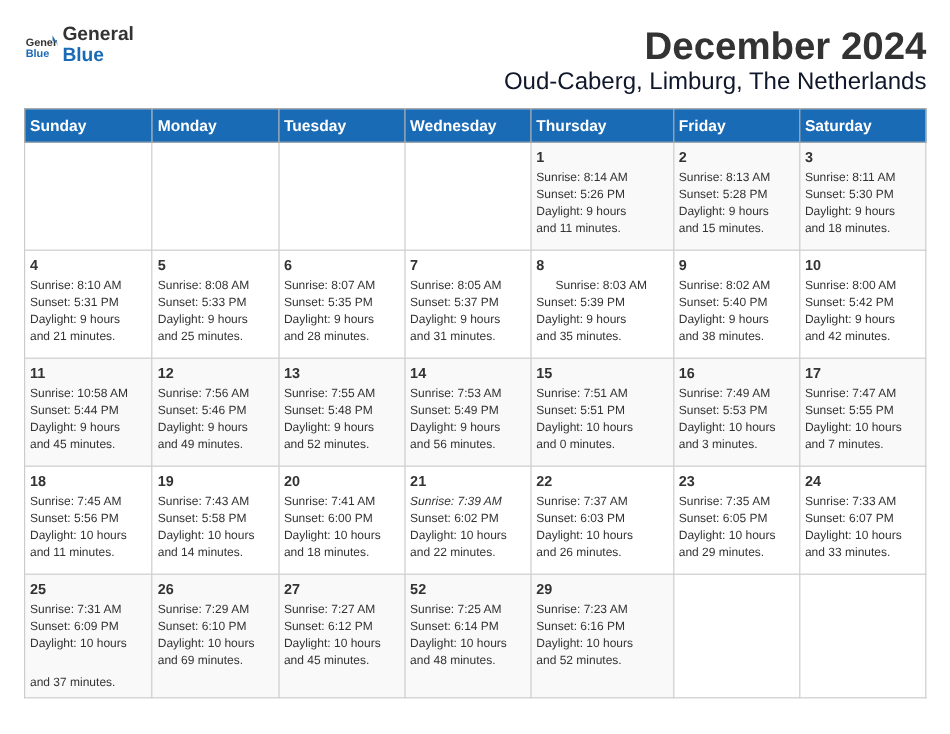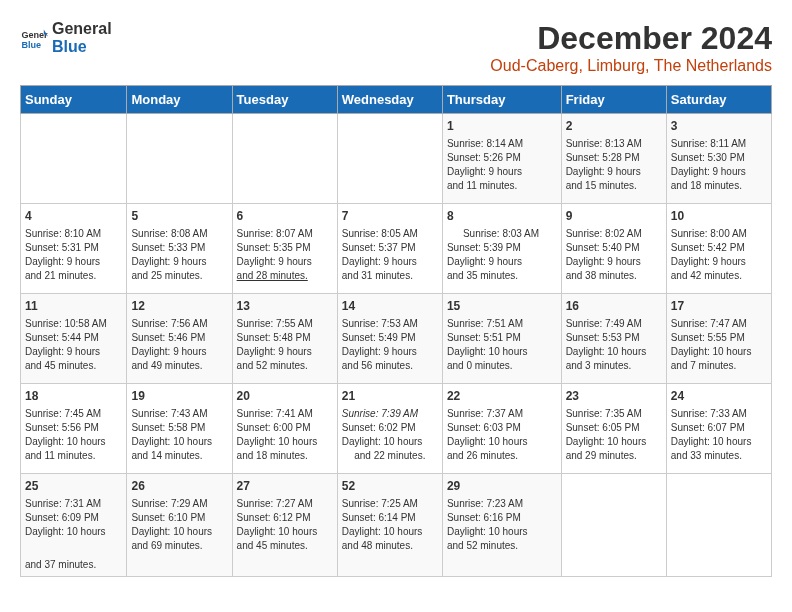--- a/index.html
+++ b/index.html
@@ -27,22 +27,22 @@
     }
     .title-section {
       text-align: right;
     }
     .main-title {
       font-size: 32px;
       font-weight: bold;
       color: #333;
     }
     .subtitle {
-      font-size: 16px;
-      color: #c2410c;
+      font-size: 20px;
+      color: #0f172a;
     }
     table {
       width: 100%;
       border-collapse: collapse;
       font-size: 10.5px;
     }
     thead tr th {
       background-color: #1a6bb5;
       color: white;
       padding: 6px 4px;
@@ -149,21 +149,21 @@
           <span style="display: block;">Sunrise: 8:08 AM</span>
           <span style="display: block;">Sunset: 5:33 PM</span>
           <span style="display: block;">Daylight: 9 hours</span>
           <span style="display: block;">and 25 minutes.</span>
         </td>
         <td>
           <span class="day-num">6</span>
           <span style="display: block;">Sunrise: 8:07 AM</span>
           <span style="display: block;">Sunset: 5:35 PM</span>
           <span style="display: block;">Daylight: 9 hours</span>
-          <span style="display: block; text-decoration: underline;">and 28 minutes.</span>
+          <span style="display: block;">and 28 minutes.</span>
         </td>
         <td>
           <span class="day-num">7</span>
           <span style="display: block;">Sunrise: 8:05 AM</span>
           <span style="display: block;">Sunset: 5:37 PM</span>
           <span style="display: block;">Daylight: 9 hours</span>
           <span style="display: block;">and 31 minutes.</span>
         </td>
         <td>
           <span class="day-num">8</span>
@@ -258,21 +258,21 @@
           <span style="display: block;">Sunrise: 7:41 AM</span>
           <span style="display: block;">Sunset: 6:00 PM</span>
           <span style="display: block;">Daylight: 10 hours</span>
           <span style="display: block;">and 18 minutes.</span>
         </td>
         <td>
           <span class="day-num">21</span>
           <span style="display: block; font-style: italic;">Sunrise: 7:39 AM</span>
           <span style="display: block;">Sunset: 6:02 PM</span>
           <span style="display: block;">Daylight: 10 hours</span>
-          <span style="display: block; text-align: center;">and 22 minutes.</span>
+          <span style="display: block;">and 22 minutes.</span>
         </td>
         <td>
           <span class="day-num">22</span>
           <span style="display: block;">Sunrise: 7:37 AM</span>
           <span style="display: block;">Sunset: 6:03 PM</span>
           <span style="display: block;">Daylight: 10 hours</span>
           <span style="display: block;">and 26 minutes.</span>
         </td>
         <td>
           <span class="day-num">23</span>

